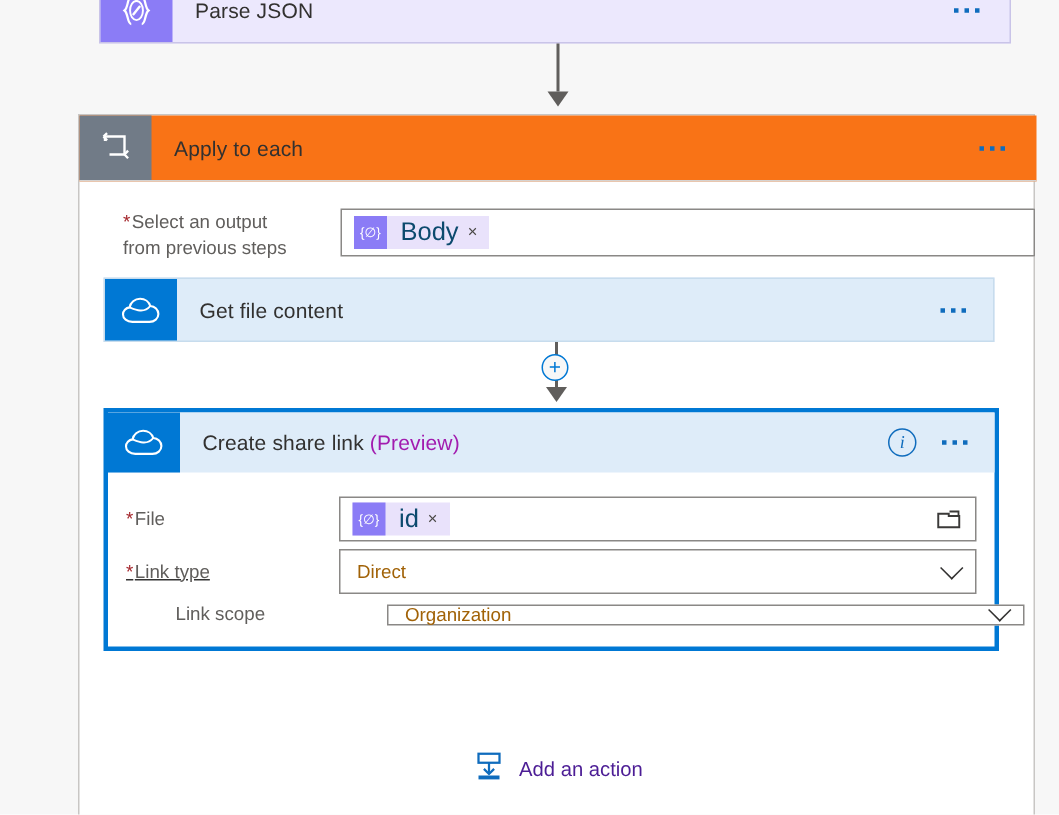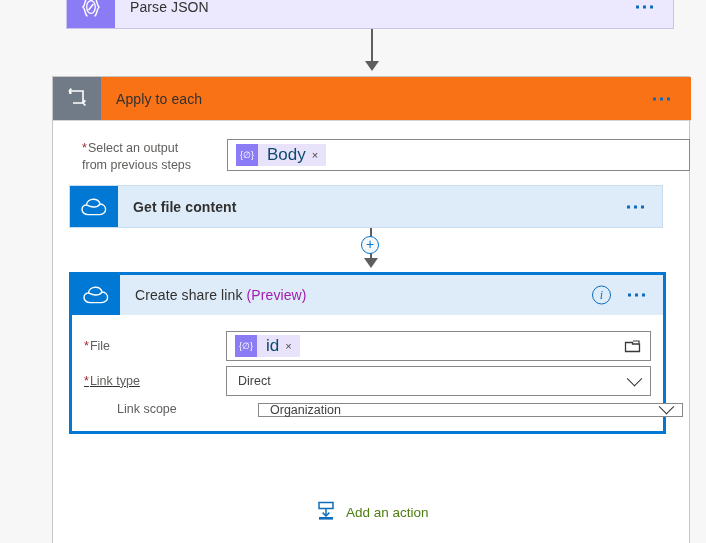--- a/index.html
+++ b/index.html
@@ -155,21 +155,20 @@
     color: #484644;
     padding-right: 8px;
     cursor: pointer;
   }
 
   
   #get-file-content {
     left: 69px; top: 185px; width: 594px; height: 43px;
     background: #deecf9;
     border-color: #c7dced;
-    font-weight: bold;
   }
   #get-file-content .card-icon { background: #0078d4; }
   #get-file-content .ellipsis { right: 14px; }
 
   
   #plus-connector { left: 370px; top: 228px; }
   #plus-circle {
     position: absolute;
     left: -9px; top: 8px;
     width: 18px; height: 18px;
@@ -219,21 +218,21 @@
   
   .select-box {
     background: #ffffff;
     border: 1px solid #8a8886;
     display: flex;
     align-items: center;
     justify-content: space-between;
     padding: 0 10px 0 11px;
     cursor: pointer;
   }
-  .select-value { font-size: 12.5px; color: #404040; }
+  .select-value { font-size: 12.5px; color: #a16207; }
   .chev {
     width: 11px; height: 11px;
     border-right: 1.6px solid #323130;
     border-bottom: 1.6px solid #323130;
     transform: rotate(45deg) translate(-2px,-2px);
   }
   .folder-btn {
     margin-left: auto;
     margin-right: 9px;
     cursor: pointer;
@@ -244,21 +243,21 @@
   
   #add-an-action {
     position: absolute;
     left: 315px; top: 500px;
     display: flex;
     align-items: center;
     gap: 9px;
     cursor: pointer;
   }
   #add-an-action .aa-label {
-    color: #4d7c0f;
+    color: #4c1d95;
     font-size: 13.5px;
   }
 </style>
 </head>
 <body>
 
 <div class="card" id="parse-json">
   <div class="card-icon">
     <svg width="26" height="26" viewBox="0 0 26 26" aria-hidden="true">
       <path d="M9.5 4 C6.8 4 7.6 11 5 13 C7.6 15 6.8 22 9.5 22" fill="none" stroke="#ffffff" stroke-width="1.5"></path>

